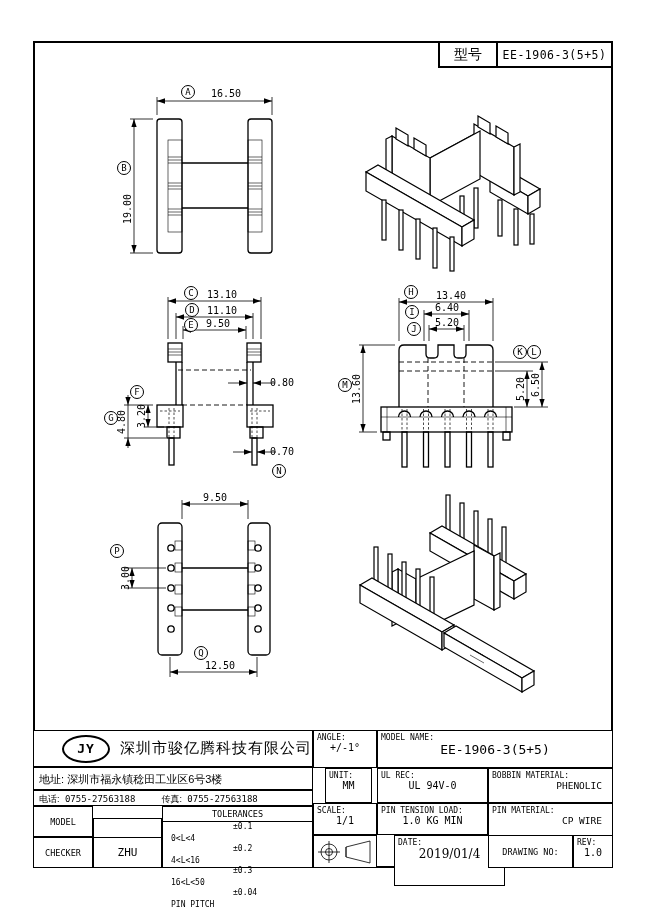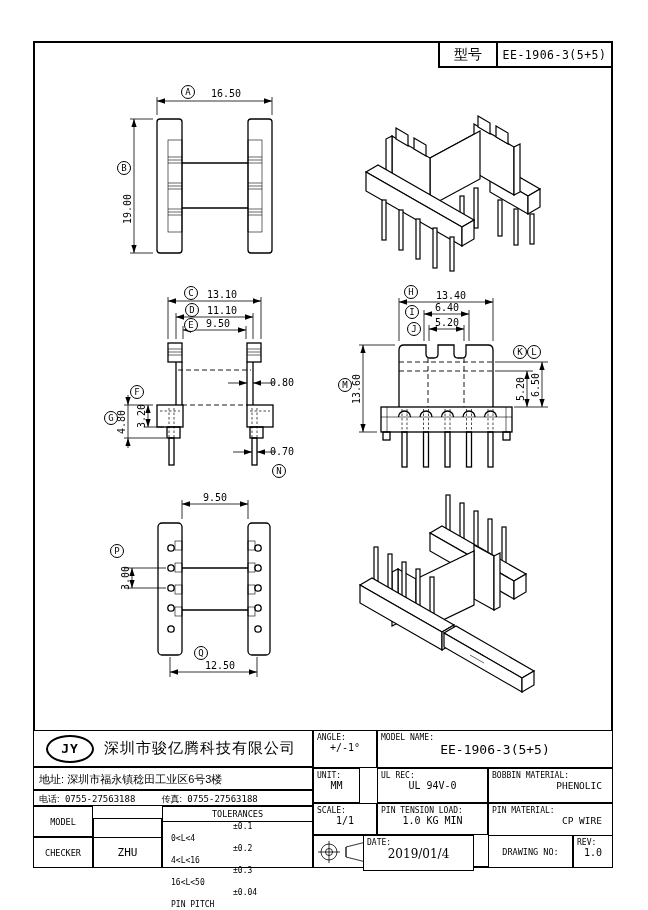--- a/index.html
+++ b/index.html
@@ -25,21 +25,21 @@
   .dimtx { font-size:10px; }
   .ltr   { font-size:9px; }
   .lc    { stroke:#000; stroke-width:1; fill:#fff; }
   
   .tblock { position:absolute; left:33px; top:730px; width:580px; height:138px; }
   .cell { position:absolute; border:1px solid #000; box-sizing:border-box; background:#fff; }
   .lab { display:block; font-size:8px; padding:2px 9px 0 3px; white-space:nowrap; }
   .val { display:block; font-size:10px; text-align:center; white-space:nowrap; }
   .valr { display:block; font-size:9.5px; text-align:right; padding-right:10px; white-space:nowrap; }
   .cjk { font-family:"Liberation Sans", sans-serif; }
-  .company { display:flex; align-items:center; gap:10px; padding-left:12px; }
+  .company { display:flex; align-items:center; gap:10px; padding-left:28px; }
   .logo { width:44px; height:24px; border:2px solid #000; border-radius:50%;
           display:flex; align-items:center; justify-content:center;
           font-size:13px; font-weight:bold; letter-spacing:1px; flex:0 0 auto; }
   .cname { font-size:15px; letter-spacing:1px; }
   .addr { font-size:11px; padding:3px 0 0 5px; }
   .phone { font-size:9px; padding:2px 0 0 5px; display:flex; gap:26px; }
   .center-cell { display:flex; align-items:center; justify-content:center; }
   .tol-head { font-size:8.5px; text-align:center; border-bottom:1px solid #000; padding:2px 0; }
   .tol-row { display:flex; font-size:8px; line-height:10px; padding-left:8px; }
   .tol-row span:first-child { width:62px;margin-top:12px; }
@@ -447,21 +447,21 @@
       <div class="tol-row">
           <span>PIN PITCH</span>
           <span>±0.04</span>
         </div>
     </div>
 
     <div class="cell" style="left:280px;top:0;width:64px;height:38px">
       <span class="lab">ANGLE:</span>
       <span class="val">+/-1°</span>
     </div>
-    <div class="cell" style="left:280px;top:38px;width:47px;height:35px">
+    <div class="cell" style="left:292px;top:38px;width:47px;height:35px">
       <span class="lab">UNIT:</span>
       <span class="val">MM</span>
     </div>
     <div class="cell" style="left:280px;top:73px;width:64px;height:32px">
       <span class="lab">SCALE:</span>
       <span class="val">1/1</span>
     </div>
     <div class="cell center-cell" style="left:280px;top:105px;width:64px;height:33px">
       <svg style="position:static" width="58" height="28" viewBox="0 0 58 28">
         <circle class="dim" cx="13" cy="14" r="8"></circle>
@@ -486,21 +486,21 @@
       <span class="valr">PHENOLIC</span>
     </div>
     <div class="cell" style="left:344px;top:73px;width:111px;height:32px">
       <span class="lab">PIN TENSION LOAD:</span>
       <span class="val">1.0 KG MIN</span>
     </div>
     <div class="cell" style="left:455px;top:73px;width:125px;height:36px">
       <span class="lab">PIN MATERIAL:</span>
       <span class="valr">CP WIRE</span>
     </div>
-    <div class="cell" style="left:330px;top:105px;width:111px;height:36px">
+    <div class="cell" style="left:361px;top:105px;width:111px;height:51px">
       <span class="lab">DATE:</span>
       <span class="val" style="font-family:'DejaVu Serif', serif; font-size:12px">2019/01/4</span>
     </div>
     <div class="cell center-cell" style="left:455px;top:105px;width:85px;height:33px">
       <span style="font-size:8.5px">DRAWING NO:</span>
     </div>
     <div class="cell" style="left:540px;top:105px;width:40px;height:33px">
       <span class="lab">REV:</span>
       <span class="val">1.0</span>
     </div>

